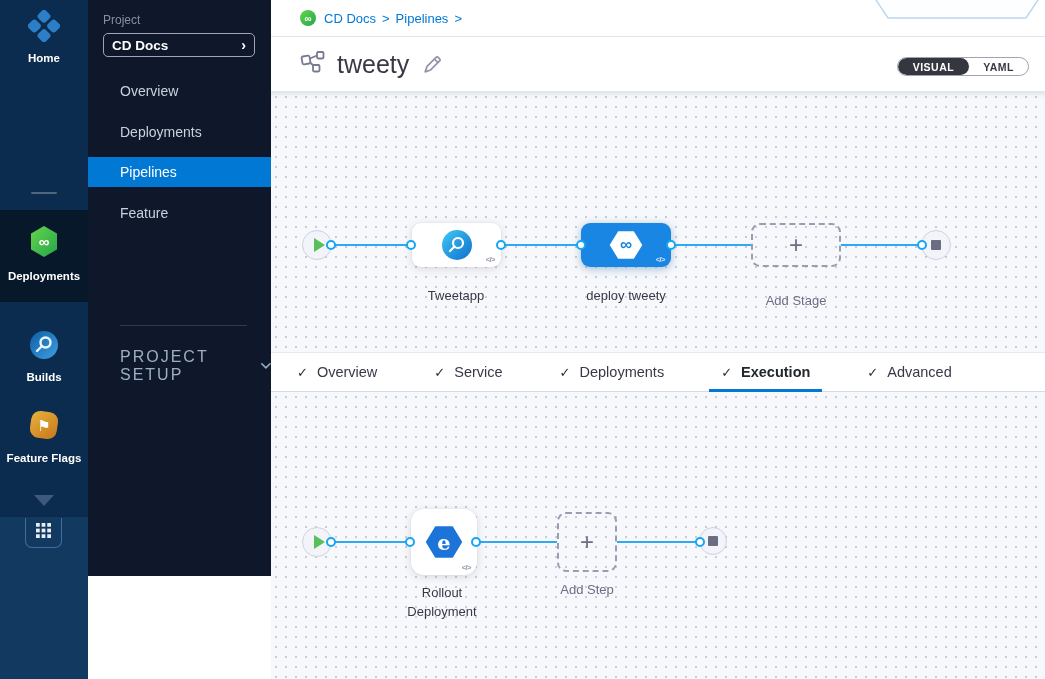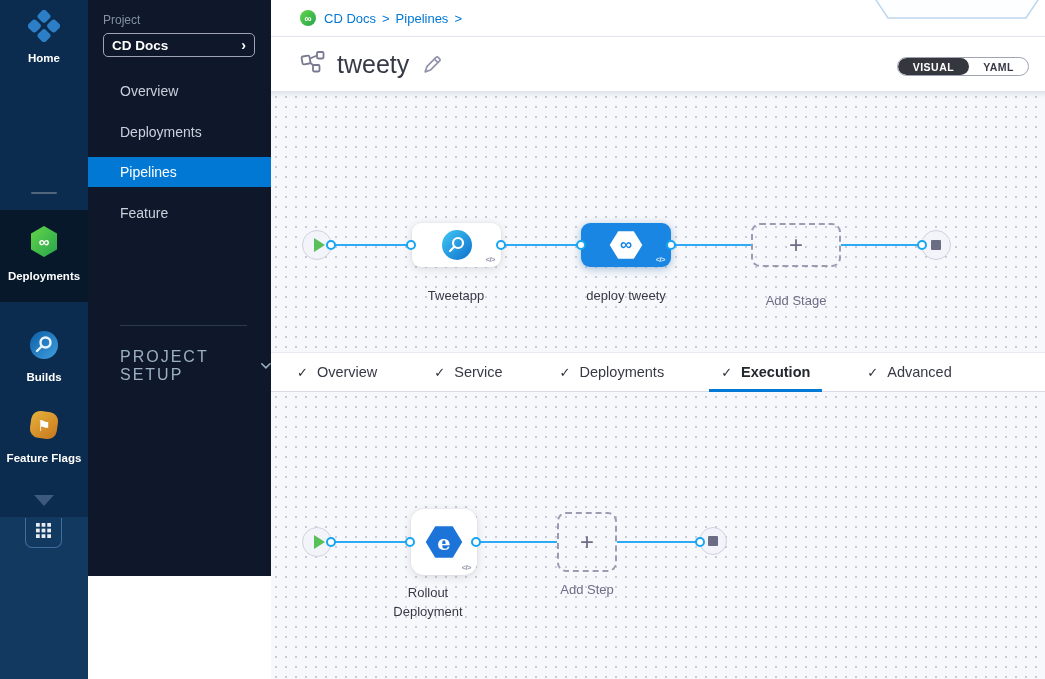--- a/index.html
+++ b/index.html
@@ -369,16 +369,16 @@
 
     <div class="terminal" style="left:428px; top:135px; width:28px; height:28px;">
       <div class="stop-sq"></div>
     </div>
 
     <div class="cdot" style="left:55px;  top:145px;"></div>
     <div class="cdot" style="left:134px; top:145px;"></div>
     <div class="cdot" style="left:200px; top:145px;"></div>
     <div class="cdot" style="left:424px; top:145px;"></div>
 
-    <div class="node-label wrap90" style="left:157px; top:192px;">Rollout Deployment</div>
+    <div class="node-label wrap90" style="left:171px; top:192px;">Rollout Deployment</div>
     <div class="node-label dim" style="left:316px; top:190px;">Add Step</div>
   </div>
 </div>
 
 </body></html>

